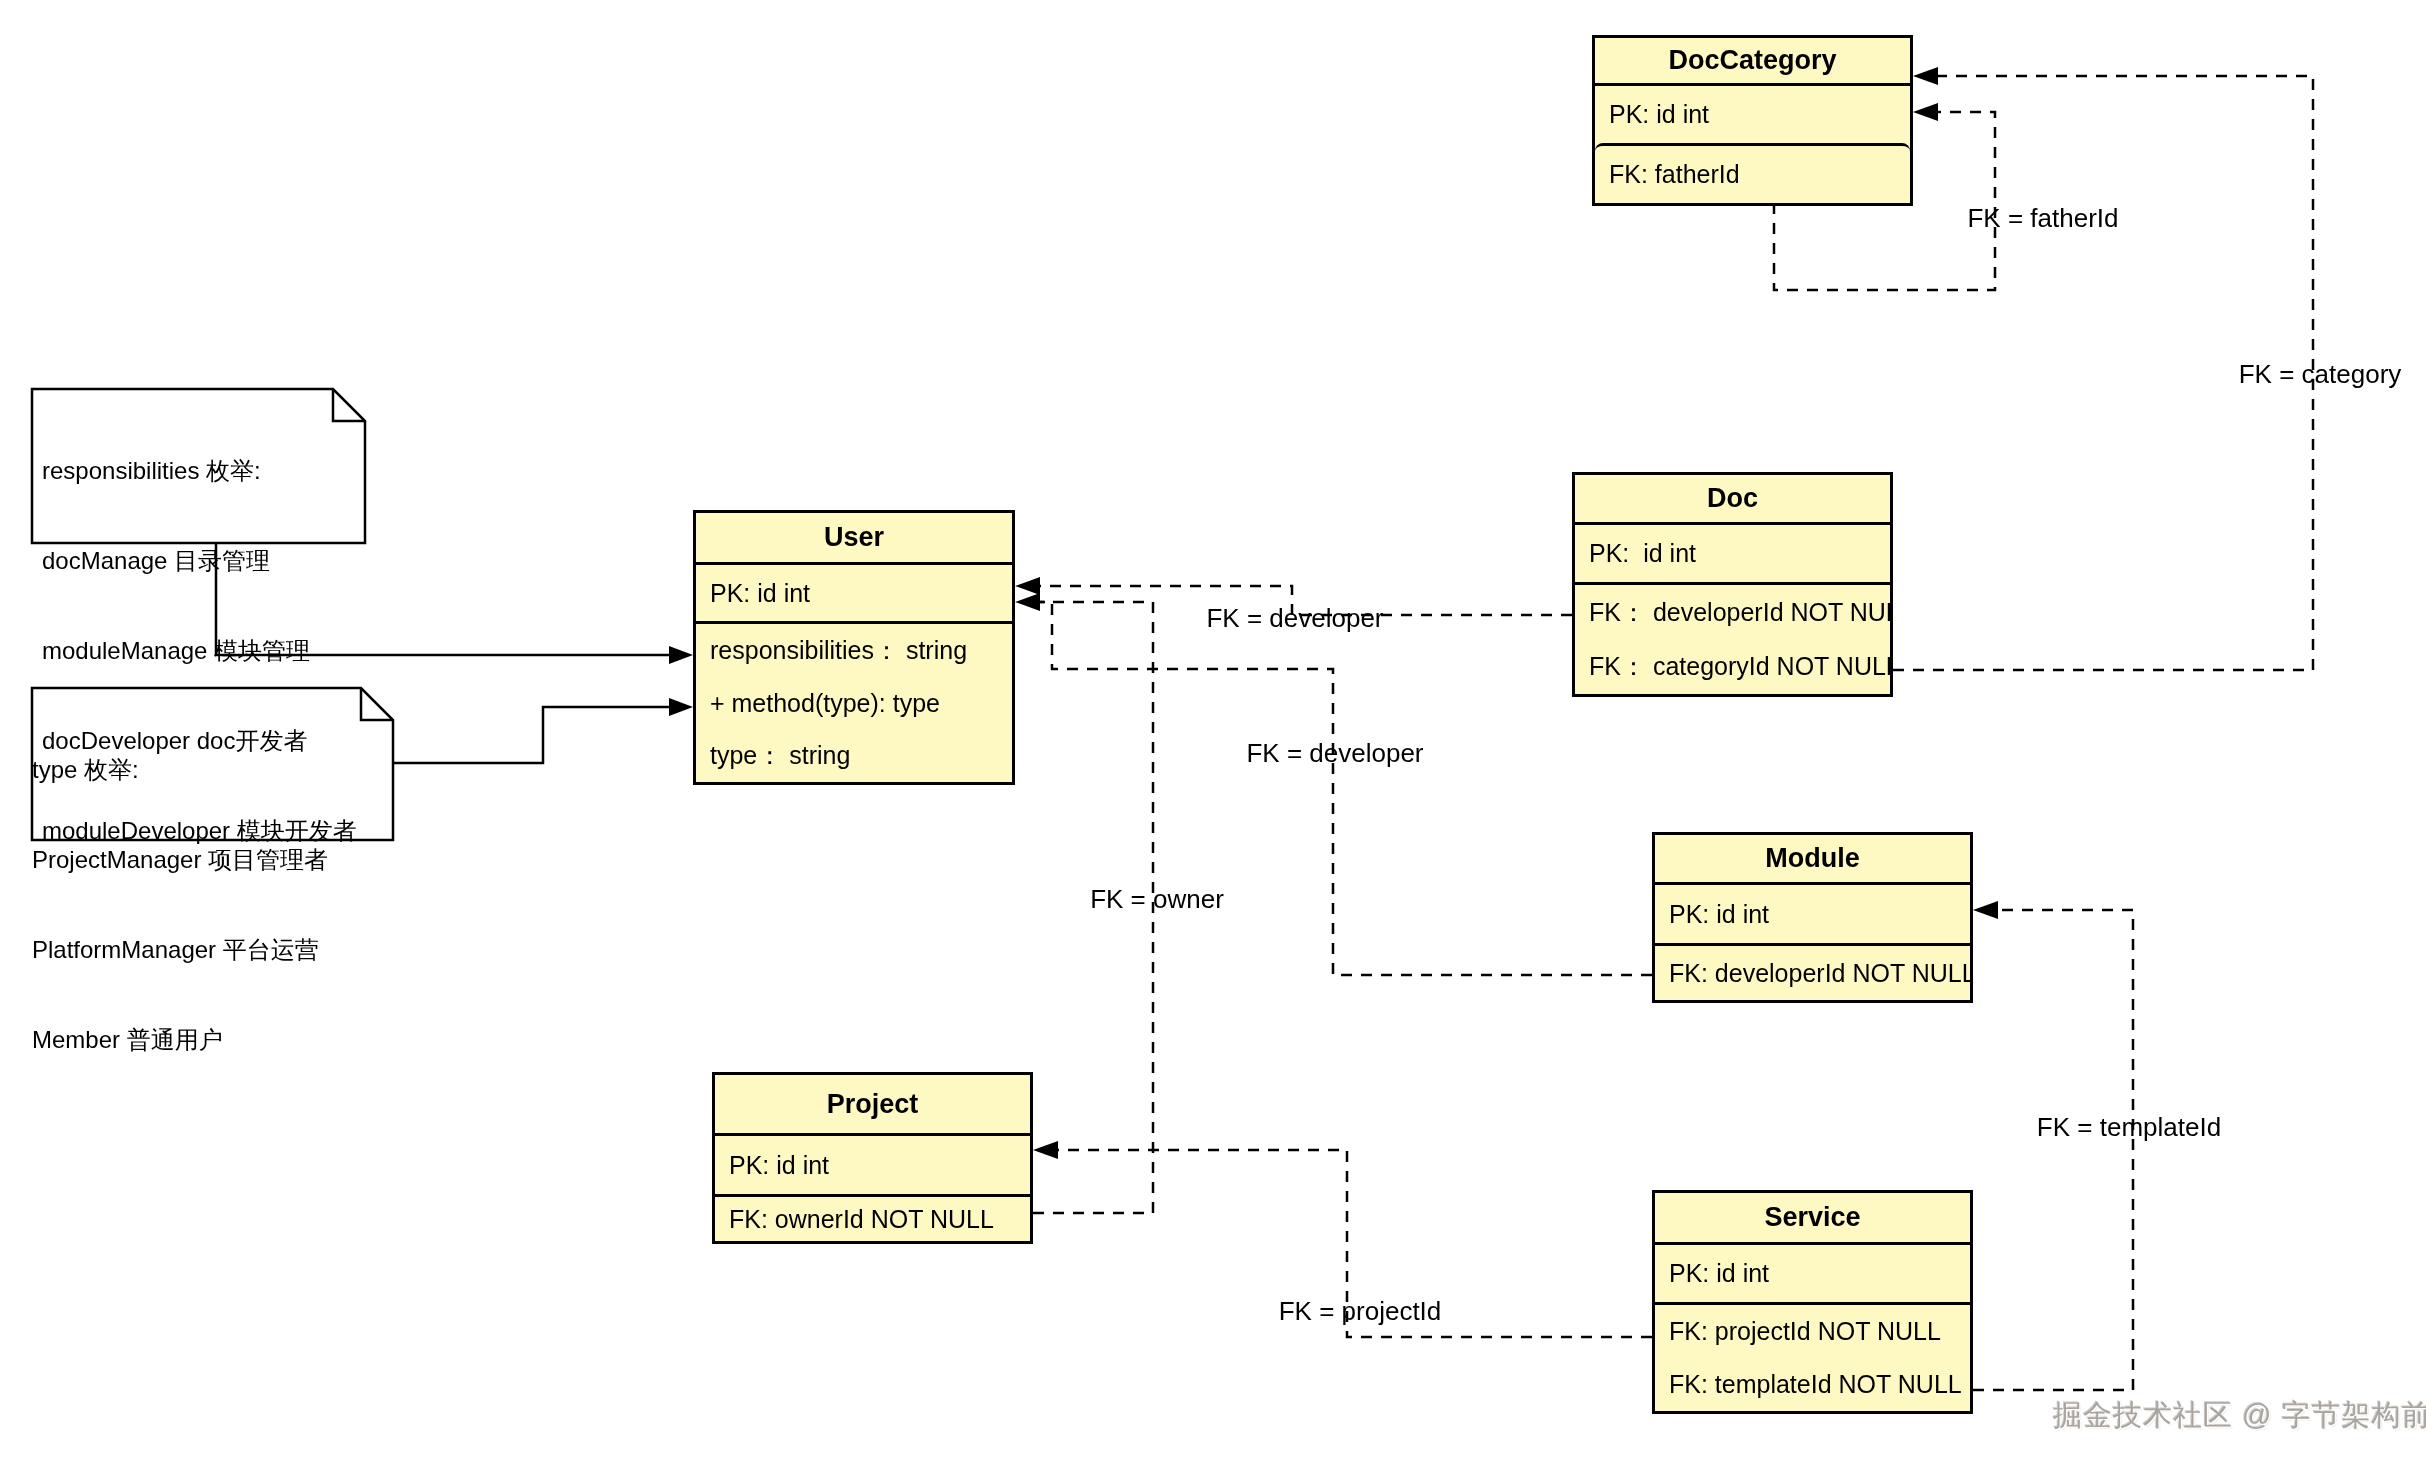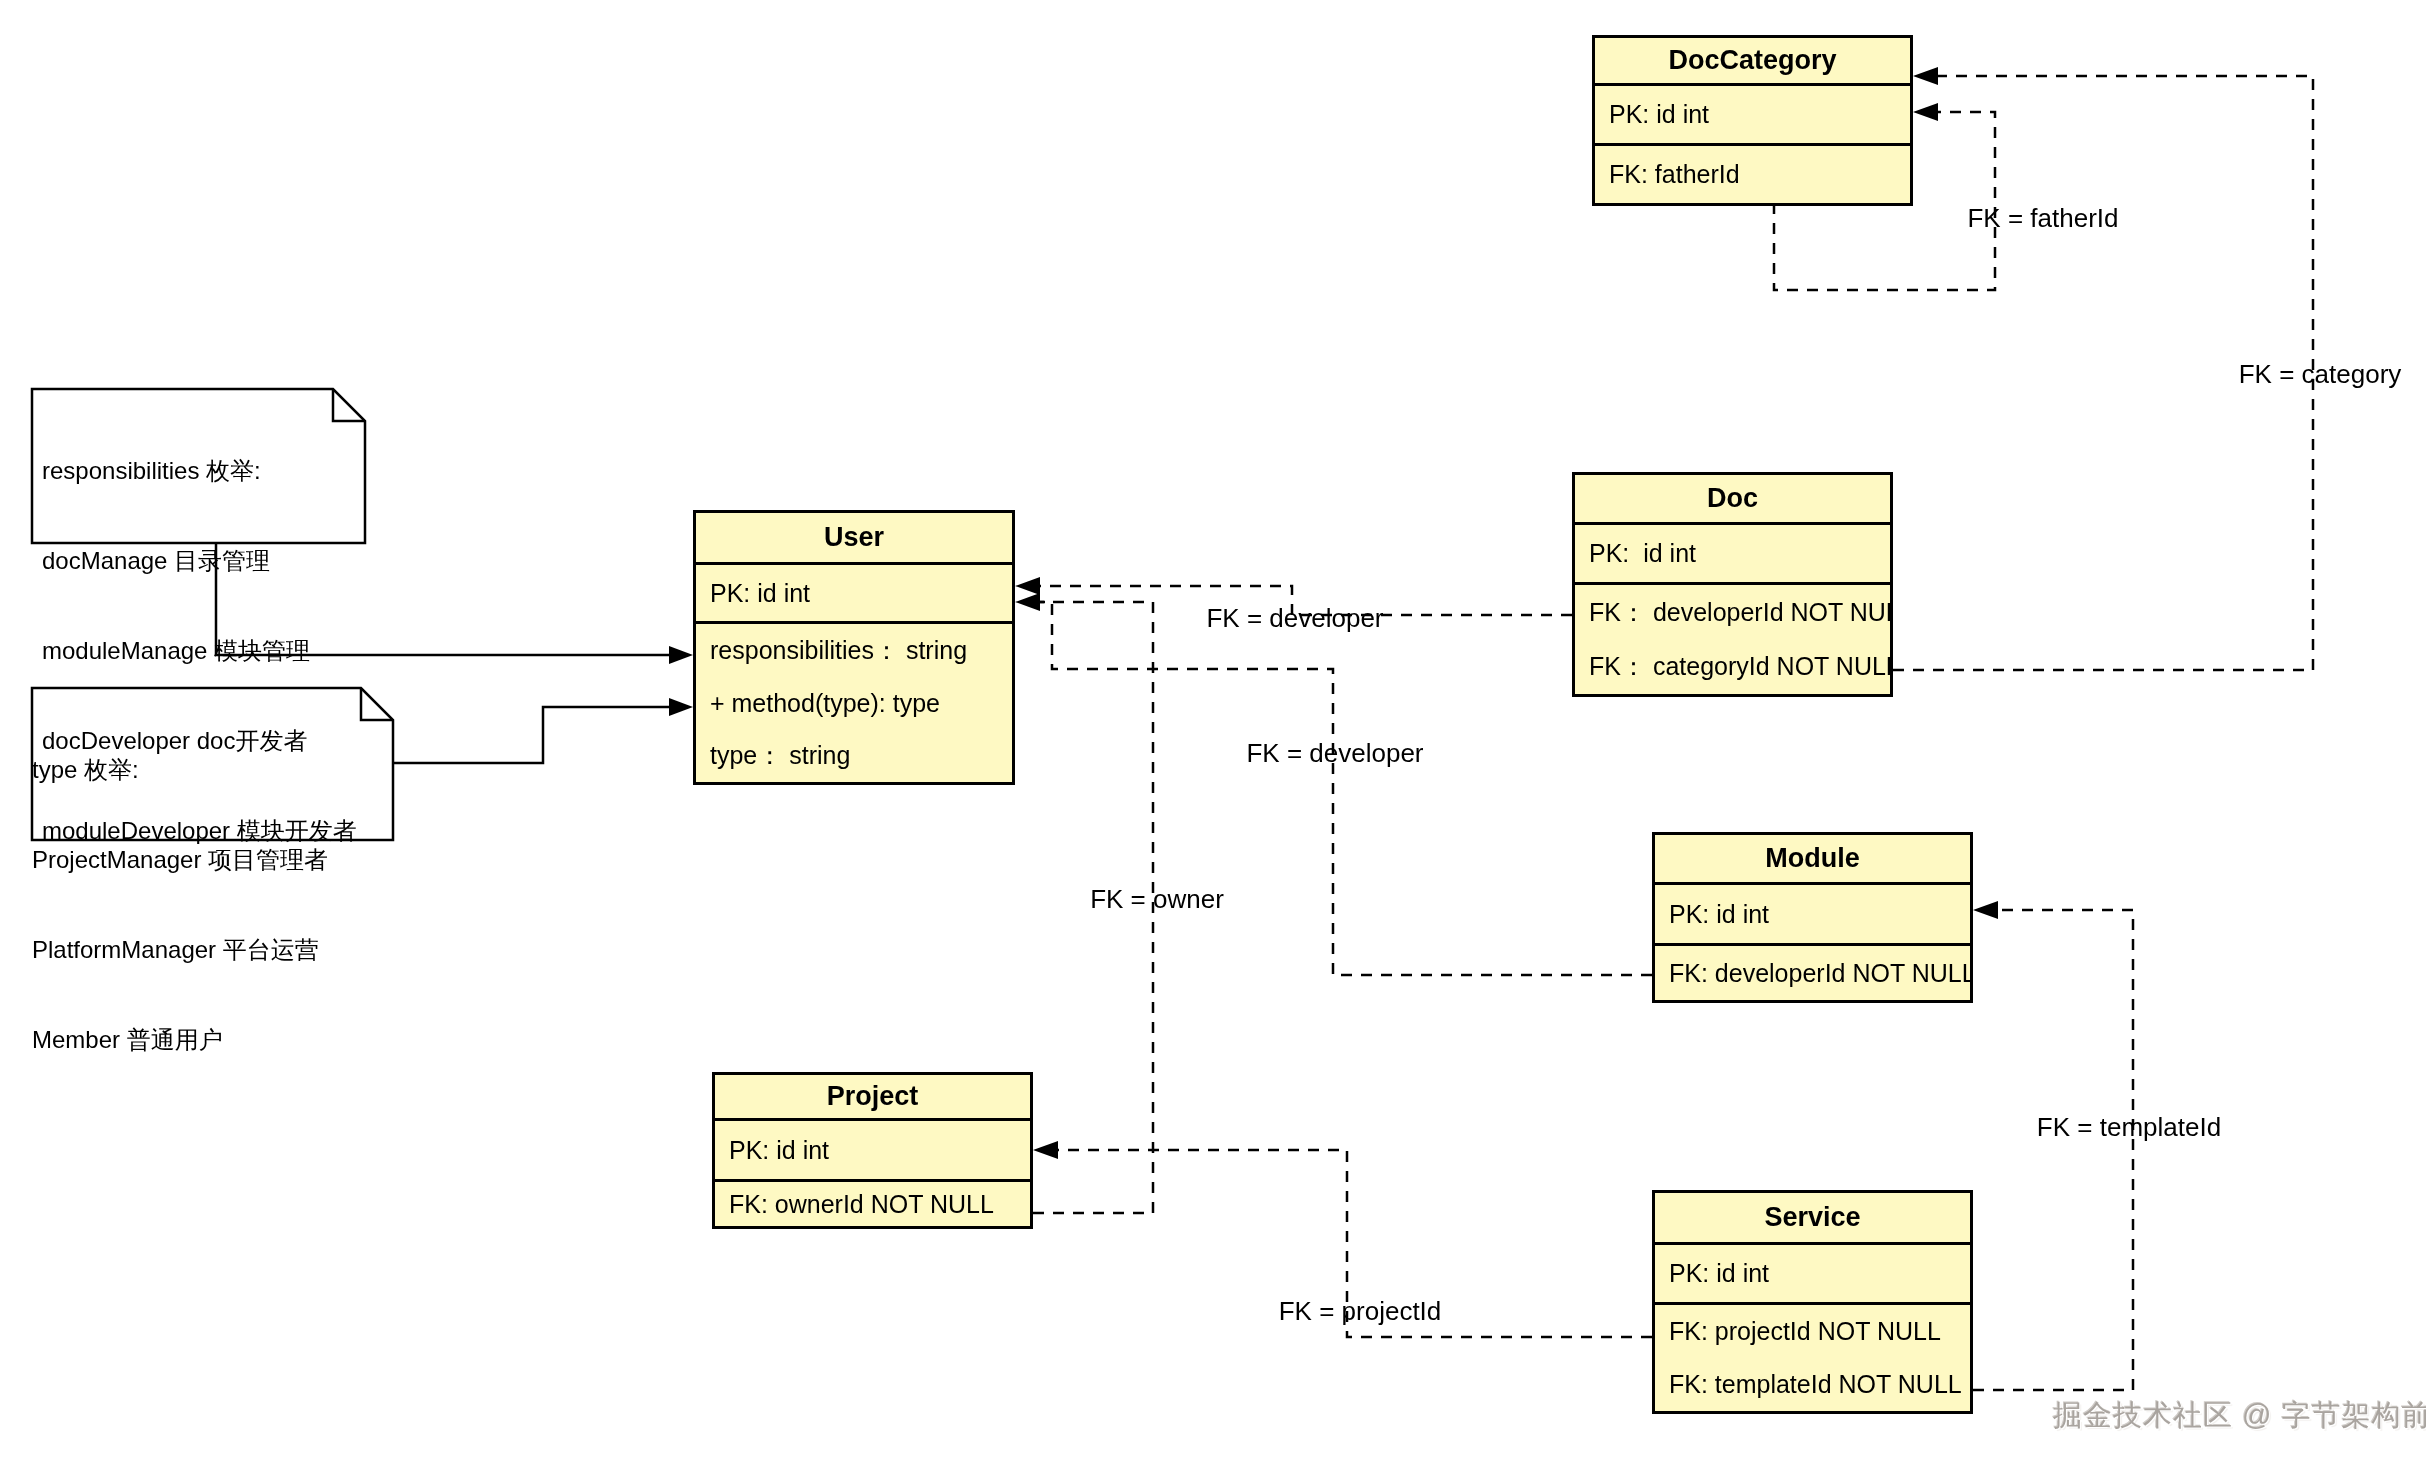--- a/index.html
+++ b/index.html
@@ -74,21 +74,21 @@
       <polygon points="1033,1150 1058,1141 1058,1159"></polygon>
       <polygon points="1973,910 1998,901 1998,919"></polygon>
     </g>
   </svg>
 
   <div class="entity" style="left:1592px;top:35px;width:321px;">
     <div class="etitle" style="height:45px;">DocCategory</div>
     <div class="esec" style="height:60px;">
       <div class="erow">PK: id int</div>
     </div>
-    <div class="esec" style="height:60px;">
+    <div class="esec" style="height:60px;border-radius:8px;">
       <div class="erow">FK: fatherId</div>
     </div>
   </div>
 
   <div class="entity" style="left:693px;top:510px;width:322px;">
     <div class="etitle" style="height:49px;">User</div>
     <div class="esec" style="height:59px;">
       <div class="erow">PK: id int</div>
     </div>
     <div class="esec" style="height:161px;">
@@ -113,21 +113,21 @@
     <div class="etitle" style="height:47px;">Module</div>
     <div class="esec" style="height:61px;">
       <div class="erow">PK: id int</div>
     </div>
     <div class="esec" style="height:57px;">
       <div class="erow">FK: developerId NOT NULL</div>
     </div>
   </div>
 
   <div class="entity" style="left:712px;top:1072px;width:321px;">
-    <div class="etitle" style="height:43px;">Project</div>
+    <div class="etitle" style="height:58px;">Project</div>
     <div class="esec" style="height:61px;">
       <div class="erow">PK: id int</div>
     </div>
     <div class="esec" style="height:47px;">
       <div class="erow">FK: ownerId NOT NULL</div>
     </div>
   </div>
 
   <div class="entity" style="left:1652px;top:1190px;width:321px;">
     <div class="etitle" style="height:49px;">Service</div>

